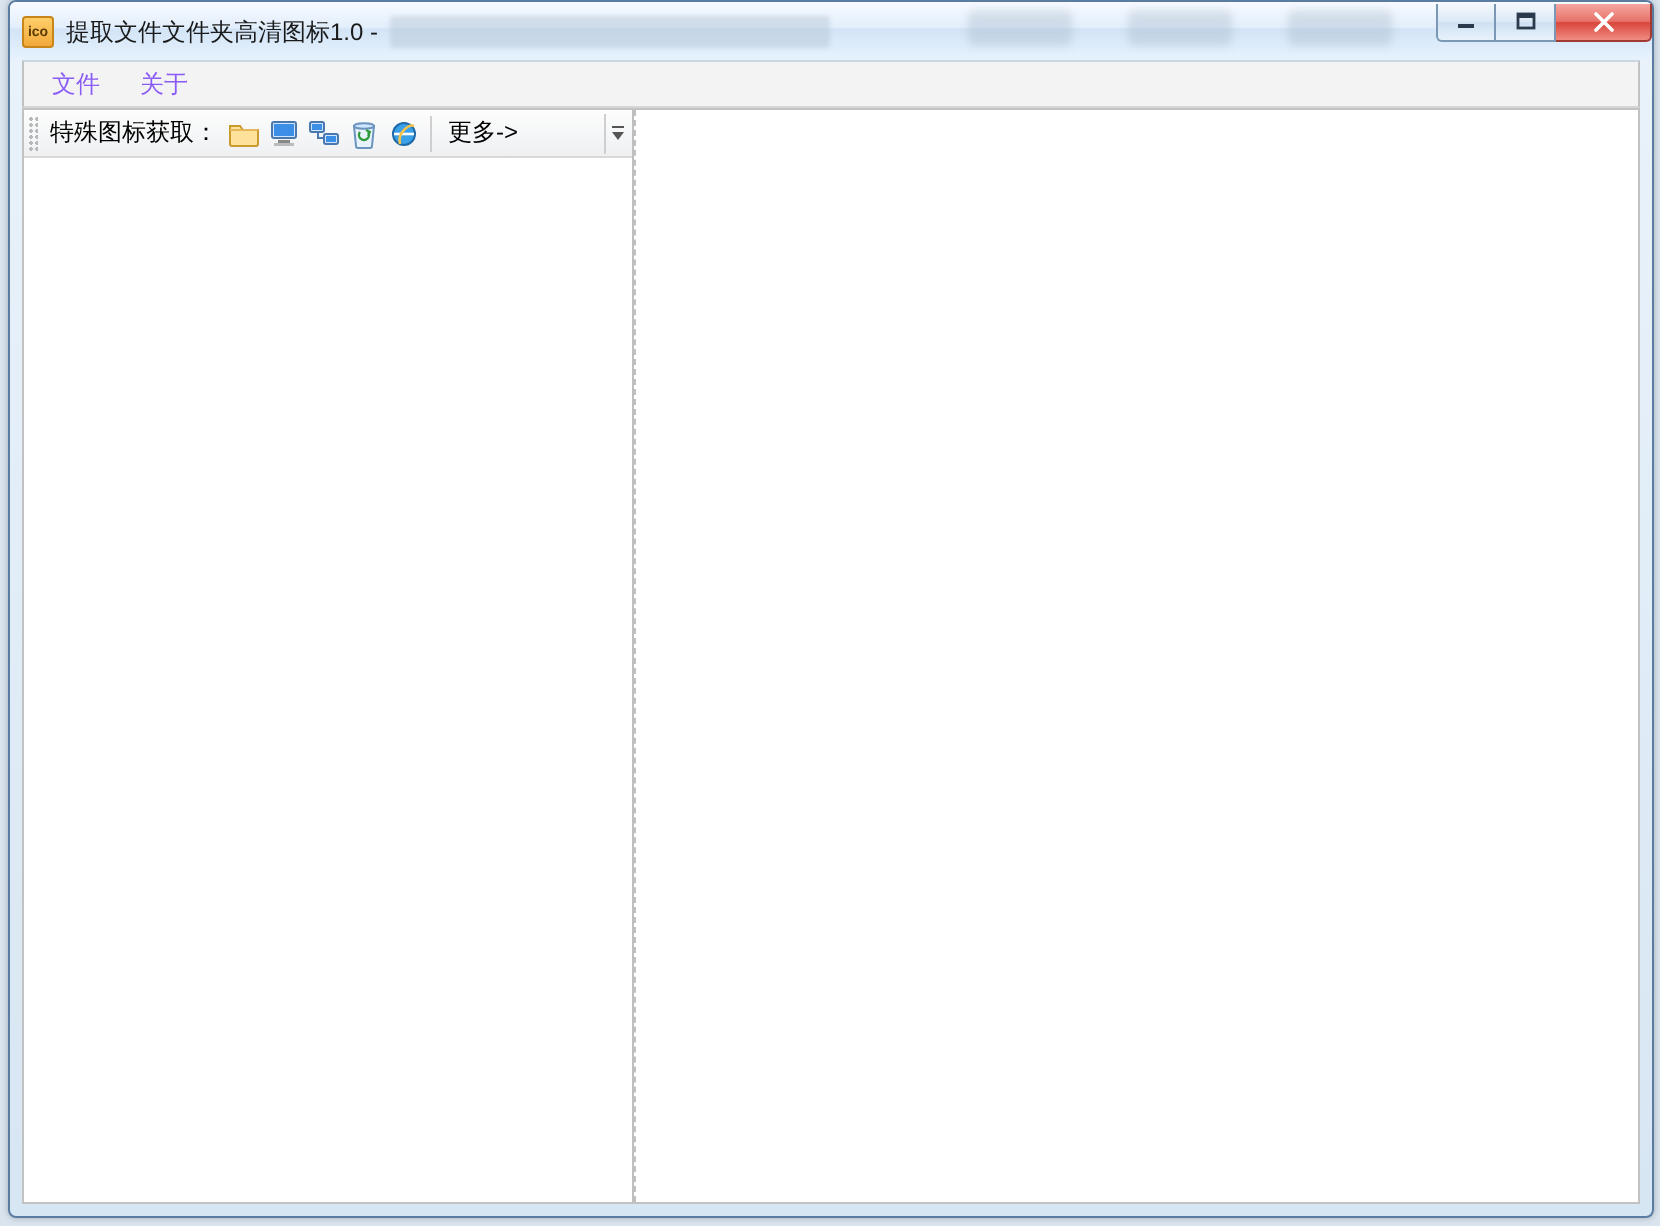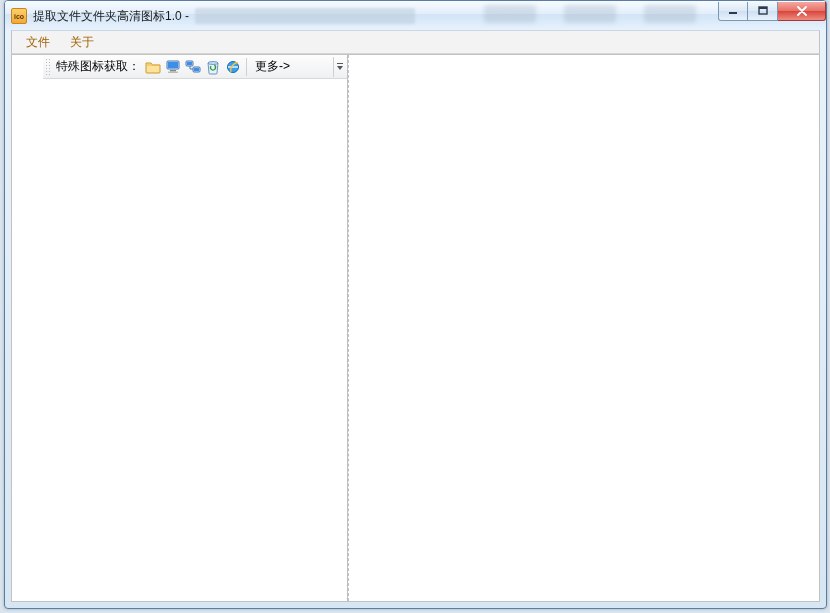--- a/index.html
+++ b/index.html
@@ -89,36 +89,36 @@
     border-bottom: 1px solid #d6d6d6;
     display: flex;
     align-items: center;
     padding: 0 4px;
     margin: 0 6px;
     border-left:1px solid #c2c2c2;
     border-right:1px solid #c2c2c2;
   }
   .menu-item {
     padding: 20px 10px;
-    color: #a16207;
+    color: #8b5cf6;
     cursor: pointer;
   }
 
   .client {
     flex: 1;
     margin: 0 6px 6px 6px;
     border: 1px solid #c2c2c2;
     background: #ffffff;
     display: flex;
     position: relative;
   }
   .left-pane {
     width: 305px;
     border-right: 1px solid #bfbfbf;
-    display:flex; flex-direction:column;margin-left:31px;
+    display:flex; flex-direction:column;
   }
   .toolbar {
     height: 24px;
     border-bottom: 1px solid #d8d8d8;
     background: linear-gradient(#fdfdfd,#eef0f2);
     display:flex; align-items:center;
     padding: 0 2px;
     gap: 2px;
   }
   .tb-grip {

